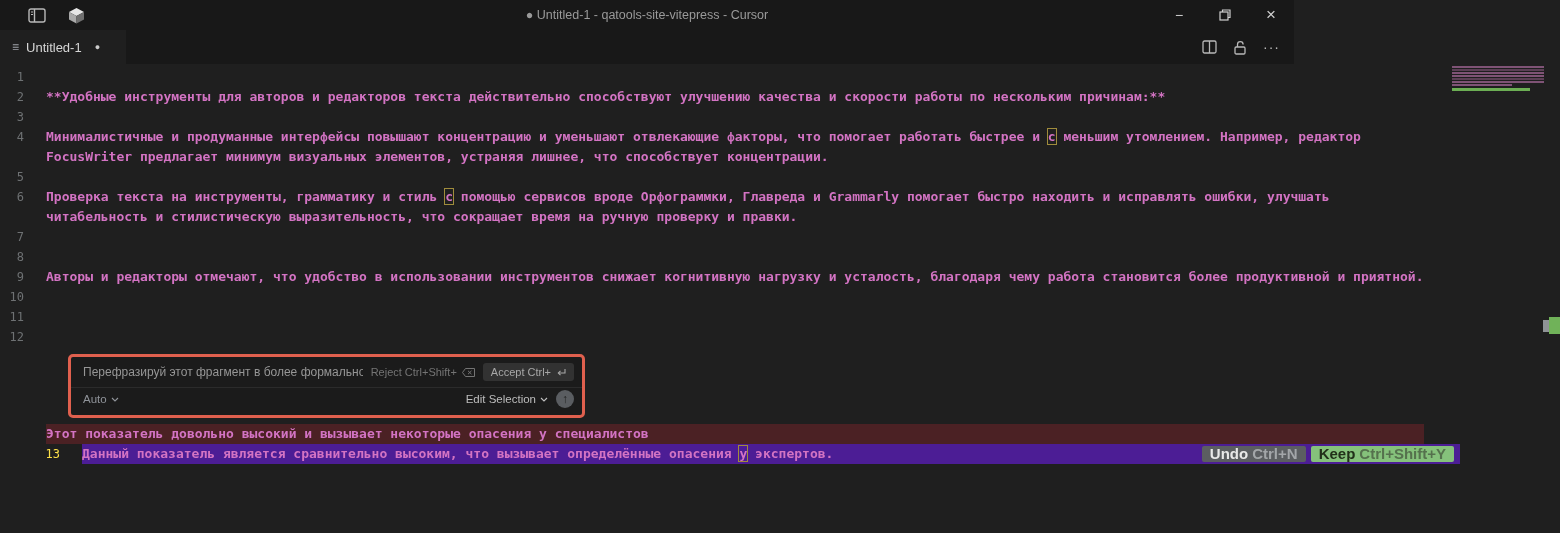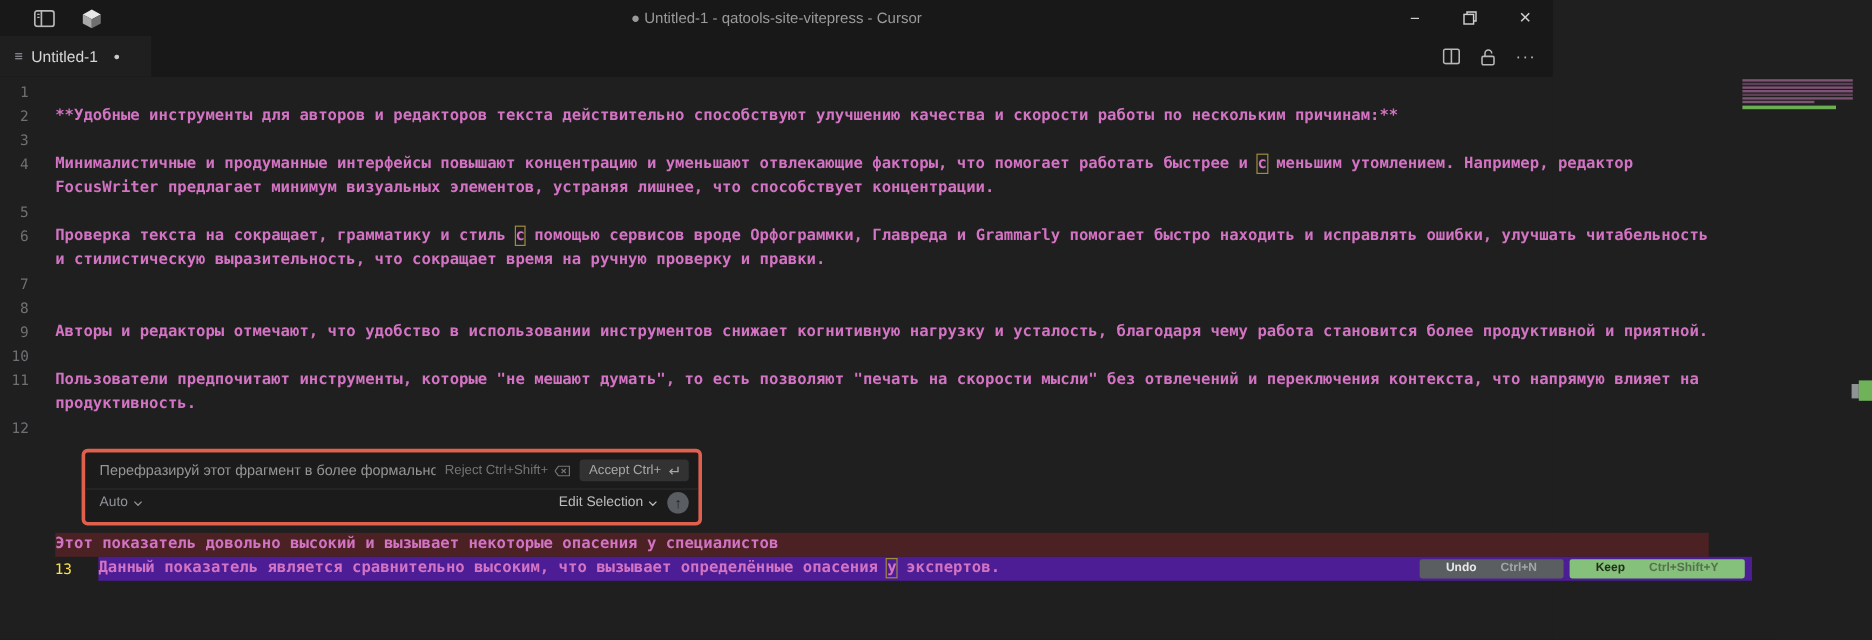--- a/index.html
+++ b/index.html
@@ -35,22 +35,22 @@
   .gutter.active { color:#fde047;margin-left:36px; }
   .content { flex:none; width:1378px; position:relative; white-space:pre-wrap;
     overflow-wrap:normal; font-family:"DejaVu Sans Mono", monospace; font-weight:600;
     font-size:13px; line-height:20px; color:#d373c3; }
   .row.deleted .content { background:#4b2124; }
   .row.added .content { background:#4c1d95; }
   .boxchar { outline:1px solid #a08c3c; outline-offset:0; }
 
   .badges { position:absolute; right:6px; top:2px; display:flex; gap:5px;
     font-family:"Liberation Sans", sans-serif; }
-  .badge { height:16px; line-height:16px; border-radius:2px; padding:0 22px; font-size:10px;
-    display:flex; gap:20px; align-items:center; white-space:nowrap; }
+  .badge { height:16px; line-height:16px; border-radius:2px; padding:0 8px; font-size:15px;
+    display:flex; gap:4px; align-items:center; white-space:nowrap; }
   .badge b { font-weight:700; }
   .badge i { font-style:normal; }
   .badge.undo { background:#5b5e61; }
   .badge.undo b { color:#e8e8e8; } .badge.undo i { color:#a3a6a9; }
   .badge.keep { background:#85c17b; }
   .badge.keep b { color:#223019; } .badge.keep i { color:#55714d; }
 
   
   .inline-edit { margin:7px 0 6px 68px; width:517px; background:#1b1b1b;
     border:3px solid #e0604e; border-radius:5px; overflow:hidden; }
@@ -156,41 +156,40 @@
         <div class="row plain">
           <div class="gutter">4</div>
           <div class="content"><span>Минималистичные и продуманные интерфейсы повышают концентрацию и уменьшают отвлекающие факторы, что помогает работать быстрее и </span><span class="boxchar">с</span><span> меньшим утомлением. Например, редактор FocusWriter предлагает минимум визуальных элементов, устраняя лишнее, что способствует концентрации.</span></div>
         </div>
         <div class="row plain">
           <div class="gutter">5</div>
           <div class="content">&nbsp;</div>
         </div>
         <div class="row plain">
           <div class="gutter">6</div>
-          <div class="content"><span>Проверка текста на сокращает, грамматику и стиль </span><span class="boxchar">с</span><span> помощью сервисов вроде Орфограммки, Главреда и Grammarly помогает быстро находить и исправлять ошибки, улучшать читабельность и стилистическую выразительность, что сокращает время на ручную проверку и правки.</span></div>
+          <div class="content"><span>Проверка текста на инструменты, грамматику и стиль </span><span class="boxchar">с</span><span> помощью сервисов вроде Орфограммки, Главреда и Grammarly помогает быстро находить и исправлять ошибки, улучшать читабельность и стилистическую выразительность, что сокращает время на ручную проверку и правки.</span></div>
         </div>
         <div class="row plain">
           <div class="gutter">7</div>
           <div class="content">&nbsp;</div>
         </div>
         <div class="row plain">
           <div class="gutter">8</div>
           <div class="content">&nbsp;</div>
         </div>
         <div class="row plain">
           <div class="gutter">9</div>
           <div class="content"><span>Авторы и редакторы отмечают, что удобство в использовании инструментов снижает когнитивную нагрузку и усталость, благодаря чему работа становится более продуктивной и приятной.</span></div>
         </div>
         <div class="row plain">
           <div class="gutter">10</div>
           <div class="content">&nbsp;</div>
         </div>
         <div class="row plain">
           <div class="gutter">11</div>
-          <div class="content"><span>Пользователи предпочитают инструменты, которые "не мешают думать", то есть позволяют "печать на скорости мысли" без отвлечений и переключения контекста, что напрямую влияет на продуктивность.</span></div>
         </div>
         <div class="row plain">
           <div class="gutter">12</div>
           <div class="content">&nbsp;</div>
         </div>
       </div>
 
     <div class="inline-edit">
       <div class="ie-header">
         <div class="ie-title">Перефразируй этот фрагмент в более формально...</div>

